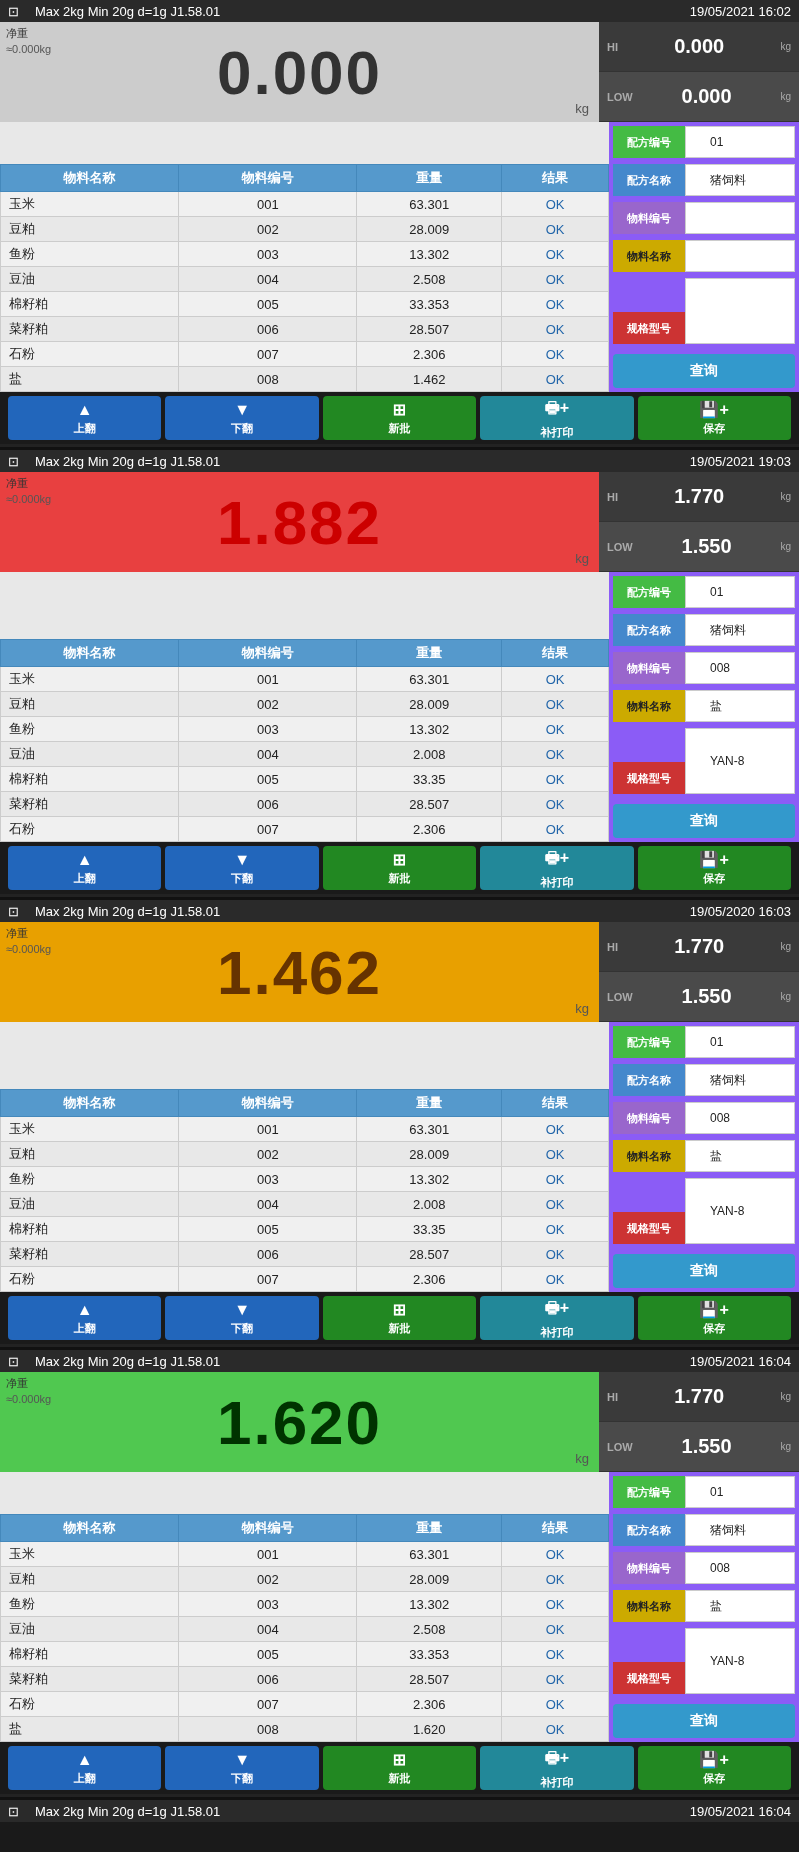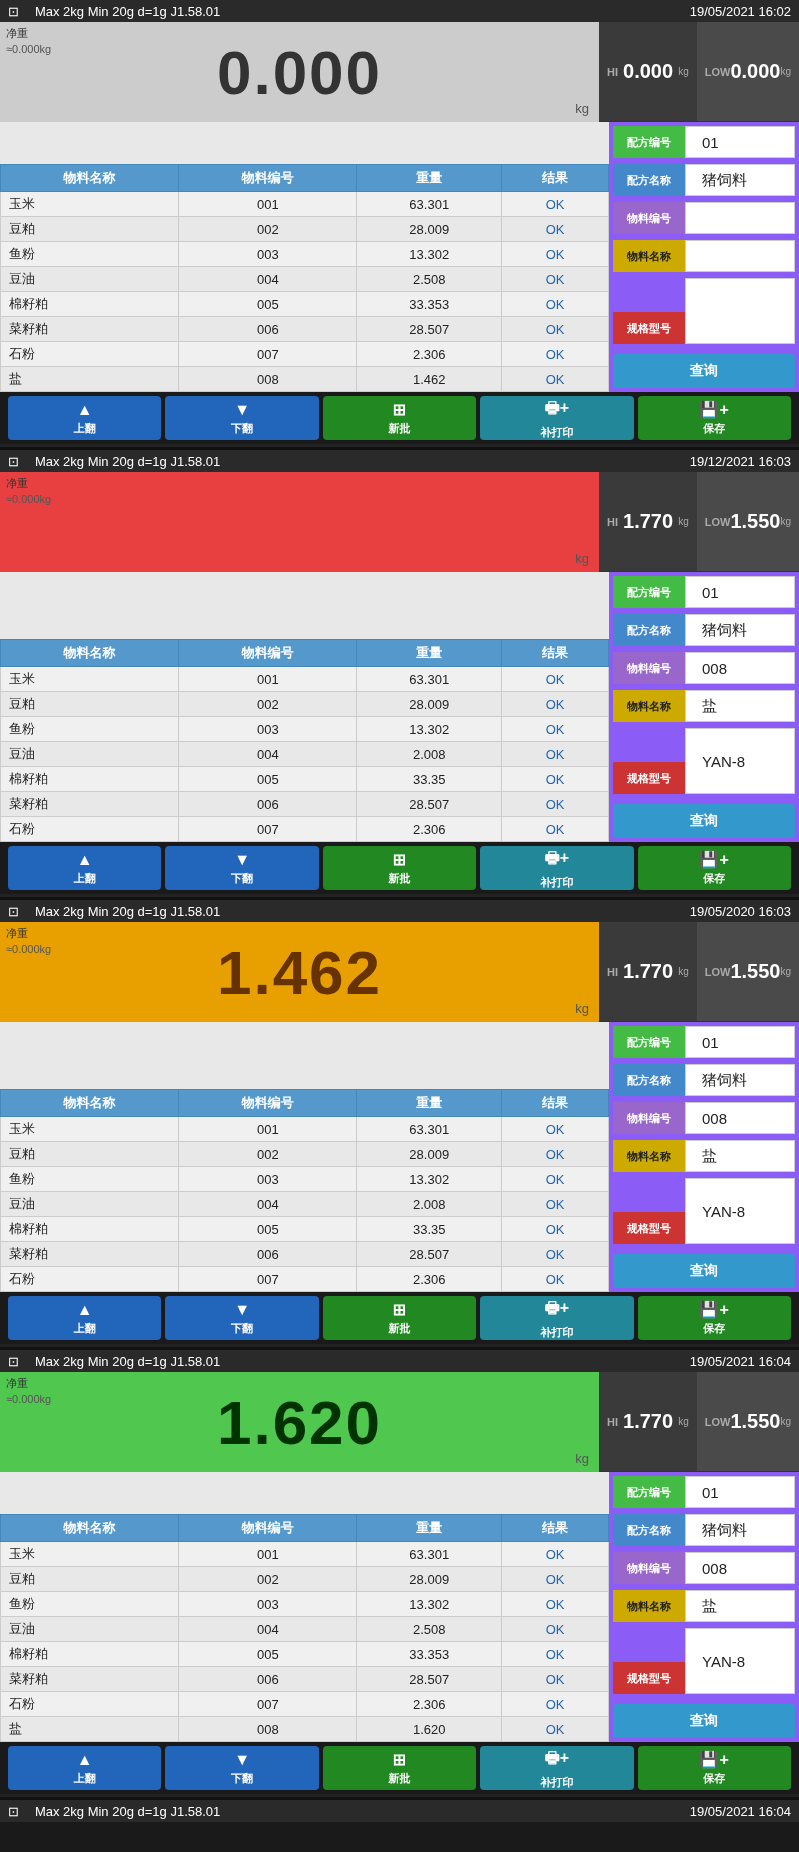--- a/index.html
+++ b/index.html
@@ -88,20 +88,21 @@
       color: #555;
       position: absolute;
       bottom: 6px;
       right: 10px;
     }
 
     
     .hi-low-panel {
       width: 200px;
       display: flex;
+      flex-direction: column;
     }
     .hi-row {
       flex: 1;
       background: #4a4a4a;
       display: flex;
       align-items: center;
       justify-content: space-between;
       padding: 4px 8px;
       border-bottom: 1px solid #333;
     }
@@ -189,22 +190,22 @@
     .info-label.purple { background: #9966cc; }
     .info-label.yellow { background: #ccaa00; color: #222; }
     .info-label.red { background: #cc3333; margin-top: 34px; }
 
     .info-value {
       flex: 1;
       background: #fff;
       min-height: 32px;
       display: flex;
       align-items: center;
-      padding-left: 16px;
-      font-size: 15px;
+      padding-left: 24px;
+      font-size: 12px;
       color: #222;
       border: 1px solid #ccc;
     }
 
     
     .btn-bar {
       display: flex;
       background: #1a1a1a;
       height: 52px;
       align-items: center;
@@ -417,26 +418,27 @@
     </button>
       </div>
     </div>
     <div class="sep"></div>
     <div class="panel">
       <div class="status-bar">
     <div class="status-bar-left">
       <span>⊡</span>
       <span>Max 2kg  Min 20g  d=1g   J1.58.01</span>
     </div>
-    <span>19/12/2021  16:03</span>
+    <span>19/05/2021  19:03</span>
   </div>
       <div class="main-display">
     <div class="weight-main red-bg">
       <span class="weight-label">净重</span>
       <span class="zero-line" style="position:absolute;top:20px;left:0;font-size:11px;color:#555;background:transparent;">≈0.000kg</span>
+      <span class="weight-value" style="color:#c00">1.882</span>
       <span class="weight-unit">kg</span>
     </div>
     <div class="hi-low-panel">
       <div class="hi-row hi-label">
         <span class="hi-tag">HI</span>
         <span class="hi-val">1.770</span>
         <span class="hi-unit">kg</span>
       </div>
       <div class="hi-row low-label">
         <span class="hi-tag">LOW</span>

